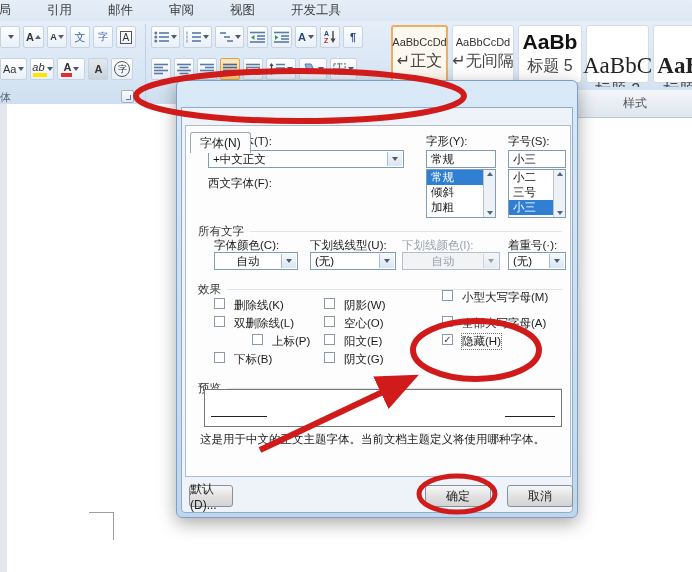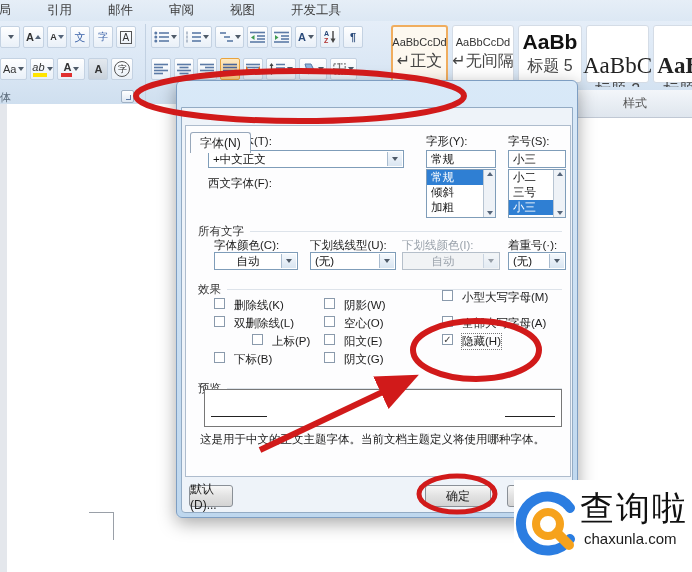--- a/index.html
+++ b/index.html
@@ -516,29 +516,20 @@
         <span class="pline" style="width:50px;"></span>
       </div>
       <div class="pdesc">这是用于中文的正文主题字体。当前文档主题定义将使用哪种字体。</div>
     </div>
 
     <div class="dbtn" style="left:12px;top:404px;width:44px;">默认(D)...</div>
     <div class="dbtn" style="left:248px;top:404px;width:66px;">确定</div>
     <div class="dbtn" style="left:330px;top:404px;width:66px;">取消</div>
   </div>
 
-  <div class="wm">
-    <svg width="70" height="80" viewBox="0 0 70 80" style="position:absolute;left:0;top:2px;">
-      <path d="M56,26 A27,27 0 1,0 56,57" fill="none" stroke="#2b7de1" stroke-width="10" stroke-linecap="round"></path>
-      <circle cx="34" cy="42" r="12" fill="none" stroke="#f6a21c" stroke-width="8"></circle>
-      <line x1="43" y1="51" x2="55" y2="63" stroke="#f6a21c" stroke-width="10" stroke-linecap="round"></line>
-    </svg>
-    <div class="wm-name">查询啦</div>
-    <div class="wm-url">chaxunla.com</div>
-  </div>
 
   <svg class="anno" viewBox="0 0 692 572">
     <defs>
       <marker id="ah" markerWidth="8" markerHeight="8" refX="5" refY="3" orient="auto">
         <path d="M0,0 L7,3 L0,6 Z" fill="#d11a1a"></path>
       </marker>
     </defs>
     <ellipse cx="300" cy="96" rx="164" ry="25" fill="none" stroke="#d11a1a" stroke-width="6"></ellipse>
     <ellipse cx="476" cy="350" rx="63" ry="29" fill="none" stroke="#d11a1a" stroke-width="6"></ellipse>
     <ellipse cx="457" cy="494" rx="38" ry="18" fill="none" stroke="#d11a1a" stroke-width="5"></ellipse>

